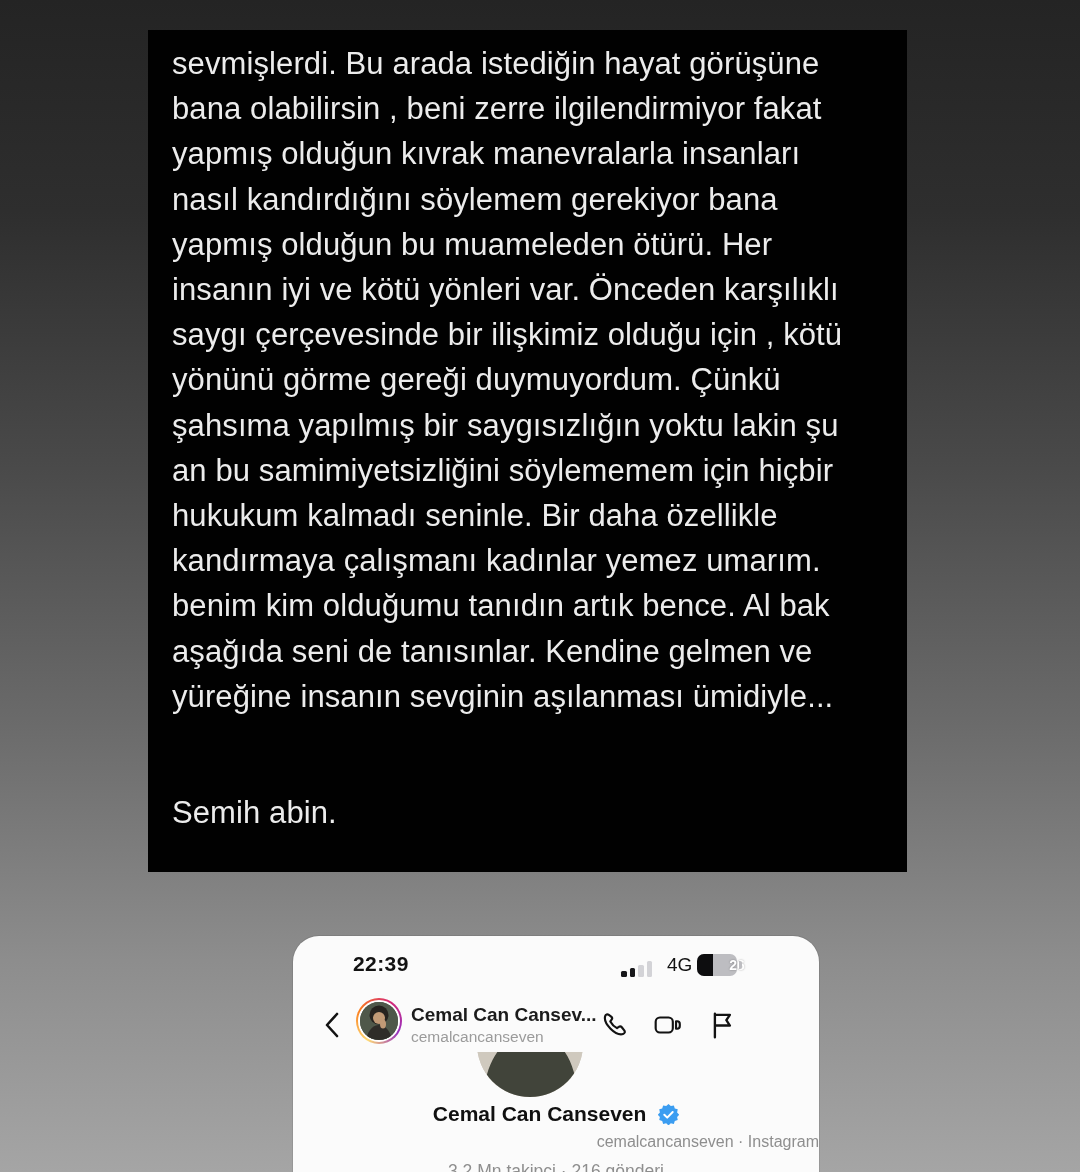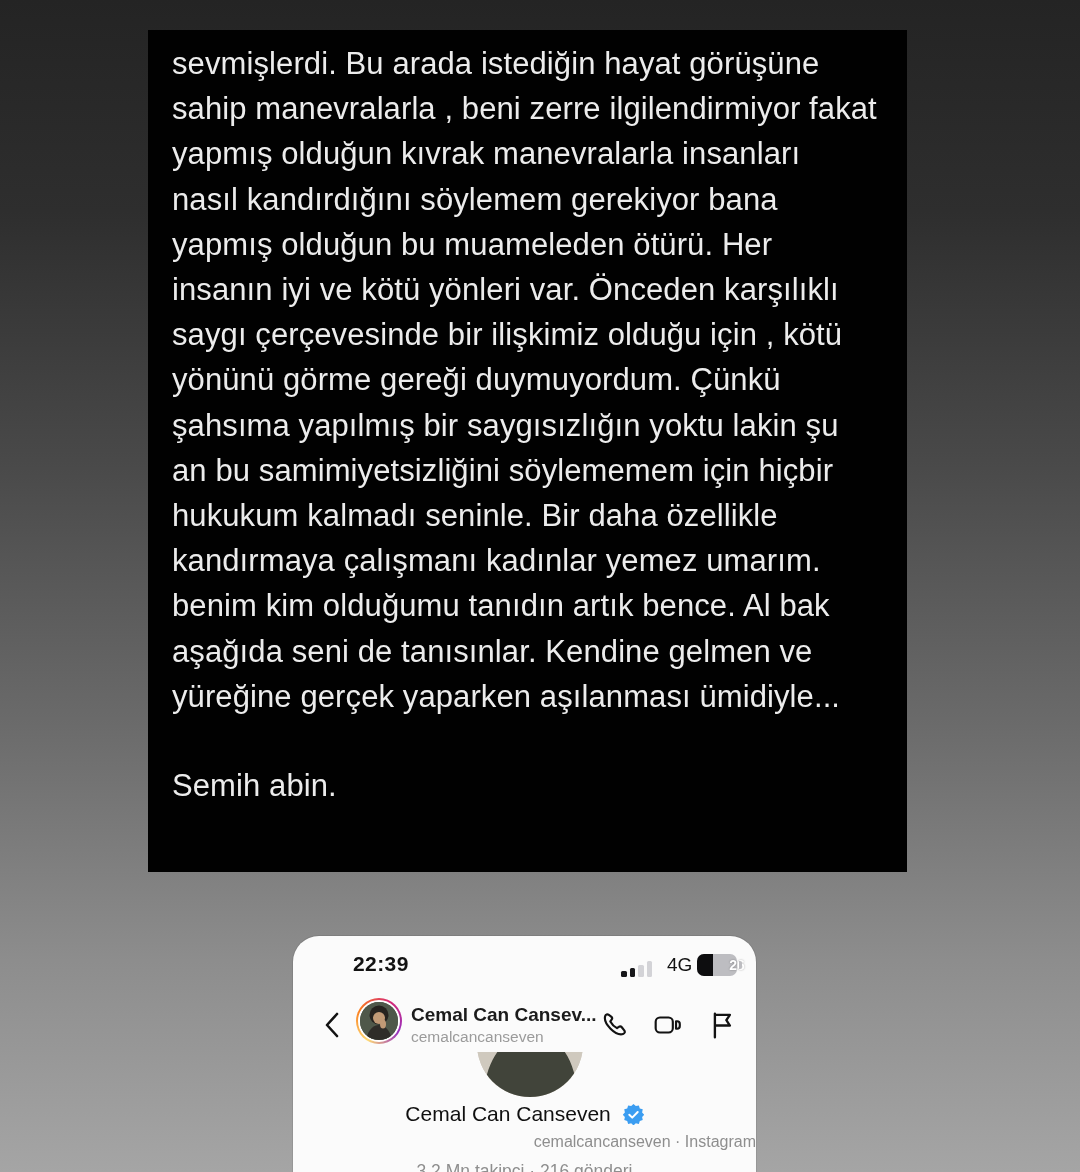--- a/index.html
+++ b/index.html
@@ -5,24 +5,24 @@
   html,body{margin:0;padding:0;background:#111;}
   .screen{
     position:relative;width:1080px;height:1172px;overflow:hidden;
     background:linear-gradient(180deg,#242424 0%,#2e2e2e 18%,#4a4a4a 40%,#6b6b6b 62%,#8d8d8d 82%,#a5a5a5 100%);
     font-family:"Liberation Sans",sans-serif;
   }
   .story-box{position:absolute;left:148px;top:30px;width:759px;height:842px;background:#010101;}
   .story-text{position:absolute;left:24px;top:11px;width:718px;color:#ececec;
     font-size:31px;line-height:45.2px;letter-spacing:.1px;font-weight:400;}
   .story-line{white-space:nowrap;}
-  .signature{margin-top:44px;}
+  .signature{margin-top:71px;}
 
   
-  .phone-card{position:absolute;left:293px;top:936px;width:463px;height:236px;
+  .phone-card{position:absolute;left:293px;top:936px;width:526px;height:236px;
     background:#fbfbfb;border-radius:26px 26px 0 0;overflow:hidden;
     box-shadow:0 0 0 1px rgba(0,0,0,.08);color:#111;}
   .sb-time{position:absolute;left:60px;top:16px;font-size:21px;font-weight:700;letter-spacing:.4px;color:#121212;}
   .sb-signal{position:absolute;left:328px;top:24px;width:34px;height:17px;}
   .sb-signal i{position:absolute;bottom:0;width:5.5px;border-radius:1.5px;background:#17171a;display:block;}
   .sb-signal i:nth-child(1){left:0;height:6px;}
   .sb-signal i:nth-child(2){left:8.5px;height:9px;}
   .sb-signal i:nth-child(3){left:17px;height:12.5px;background:#d3d3d7;}
   .sb-signal i:nth-child(4){left:25.5px;height:16px;background:#d3d3d7;}
   .sb-network{position:absolute;left:374px;top:18px;font-size:19px;color:#121212;}
@@ -40,49 +40,49 @@
   .header-title{position:absolute;left:118px;top:68px;font-size:19px;font-weight:700;color:#1b1b1b;white-space:nowrap;}
   .header-sub{position:absolute;left:118px;top:92px;font-size:15.5px;color:#9b9b9b;white-space:nowrap;}
   .hdr-icon{position:absolute;top:74px;width:30px;height:30px;cursor:pointer;}
   .icon-call{left:308px;}
   .icon-video{left:358px;}
   .icon-flag{left:416px;}
 
   .photo-clip{position:absolute;left:0;top:116px;width:465px;height:120px;overflow:hidden;}
   .big-photo{position:absolute;left:184px;top:-61px;width:106px;height:106px;border-radius:50%;overflow:hidden;background:#cfc9be;}
 
-  .profile-name{position:absolute;top:165px;left:0;width:100%;text-align:center;font-size:21px;font-weight:400;color:#101010;}
+  .profile-name{position:absolute;top:165px;left:0;width:100%;text-align:center;font-size:21px;font-weight:700;color:#101010;}
   .profile-name .nm{vertical-align:middle;}
   .profile-name svg{vertical-align:middle;margin-left:6px;}
   .profile-identity{position:absolute;top:197px;left:0;width:100%;text-align:right;font-size:16px;color:#8e8e8e;}
   .profile-stats{position:absolute;top:225px;left:0;width:100%;text-align:center;font-size:17.5px;color:#8e8e8e;}
 </style>
 </head>
 <body>
 
 <div class="screen">
 
   <div class="story-box">
     <div class="story-text">
       <div>
           <div class="story-line">sevmişlerdi. Bu arada istediğin hayat görüşüne</div>
-          <div class="story-line">sahip manevralarla , beni zerre ilgilendirmiyor fakat</div>
+          <div class="story-line">bana olabilirsin , beni zerre ilgilendirmiyor fakat</div>
           <div class="story-line">yapmış olduğun kıvrak manevralarla insanları</div>
           <div class="story-line">nasıl kandırdığını söylemem gerekiyor bana</div>
           <div class="story-line">yapmış olduğun bu muameleden ötürü. Her</div>
           <div class="story-line">insanın iyi ve kötü yönleri var. Önceden karşılıklı</div>
           <div class="story-line">saygı çerçevesinde bir ilişkimiz olduğu için , kötü</div>
           <div class="story-line">yönünü görme gereği duymuyordum. Çünkü</div>
           <div class="story-line">şahsıma yapılmış bir saygısızlığın yoktu lakin şu</div>
           <div class="story-line">an bu samimiyetsizliğini söylememem için hiçbir</div>
           <div class="story-line">hukukum kalmadı seninle. Bir daha özellikle</div>
           <div class="story-line">kandırmaya çalışmanı kadınlar yemez umarım.</div>
           <div class="story-line">benim kim olduğumu tanıdın artık bence. Al bak</div>
           <div class="story-line">aşağıda seni de tanısınlar. Kendine gelmen ve</div>
-          <div class="story-line">yüreğine gerçek yaparken aşılanması ümidiyle...</div>
+          <div class="story-line">yüreğine insanın sevginin aşılanması ümidiyle...</div>
         </div>
       <div class="story-line signature">Semih abin.</div>
     </div>
   </div>
 
   <div class="phone-card">
 
     <div class="sb-time">22:39</div>
     <div class="sb-signal">
         <i></i>

